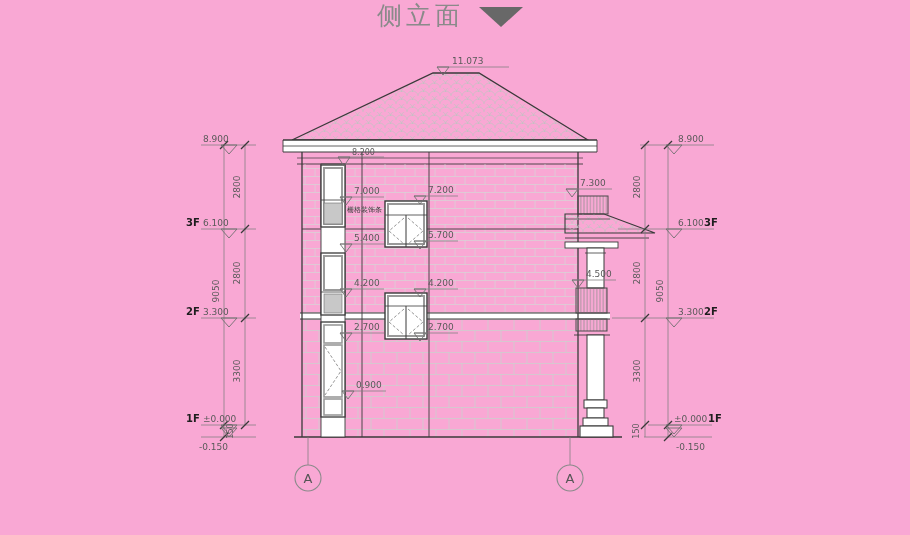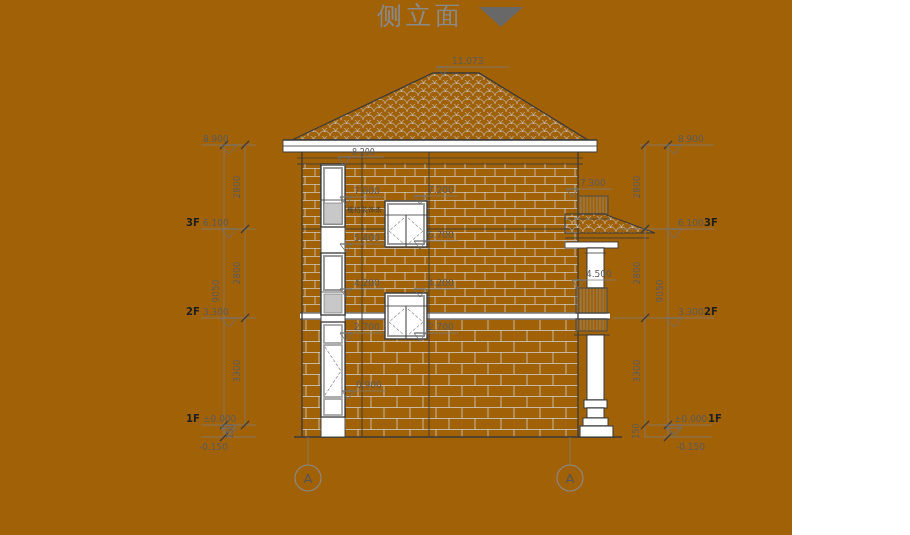--- a/index.html
+++ b/index.html
@@ -1,16 +1,16 @@
 <!DOCTYPE html>
 <html><head>
 <meta charset="utf-8">
 <style>
   html,body{margin:0;padding:0;background:#ffffff;}
-  #page{position:relative;width:792px;height:535px;background:#a16207;overflow:hidden;
+  #page{position:relative;width:910px;height:535px;background:#f9a8d4;overflow:hidden;
         font-family:"DejaVu Sans",sans-serif;}
   svg{position:absolute;left:0;top:0;}
   text{font-family:"DejaVu Sans",sans-serif;}
   .num{font-size:9px;fill:#5a5a5a;}
   .numsm{font-size:8px;fill:#5a5a5a;}
   .flab{font-size:10px;font-weight:bold;fill:#1e1e1e;}
   .ttl{font-size:25px;fill:#8a8a8a;letter-spacing:4px;}
   .decor{font-size:7px;fill:#3c3c3c;}
   .axis{font-size:13px;fill:#555;}
   .ln{stroke:#3a3a3a;fill:none;}

